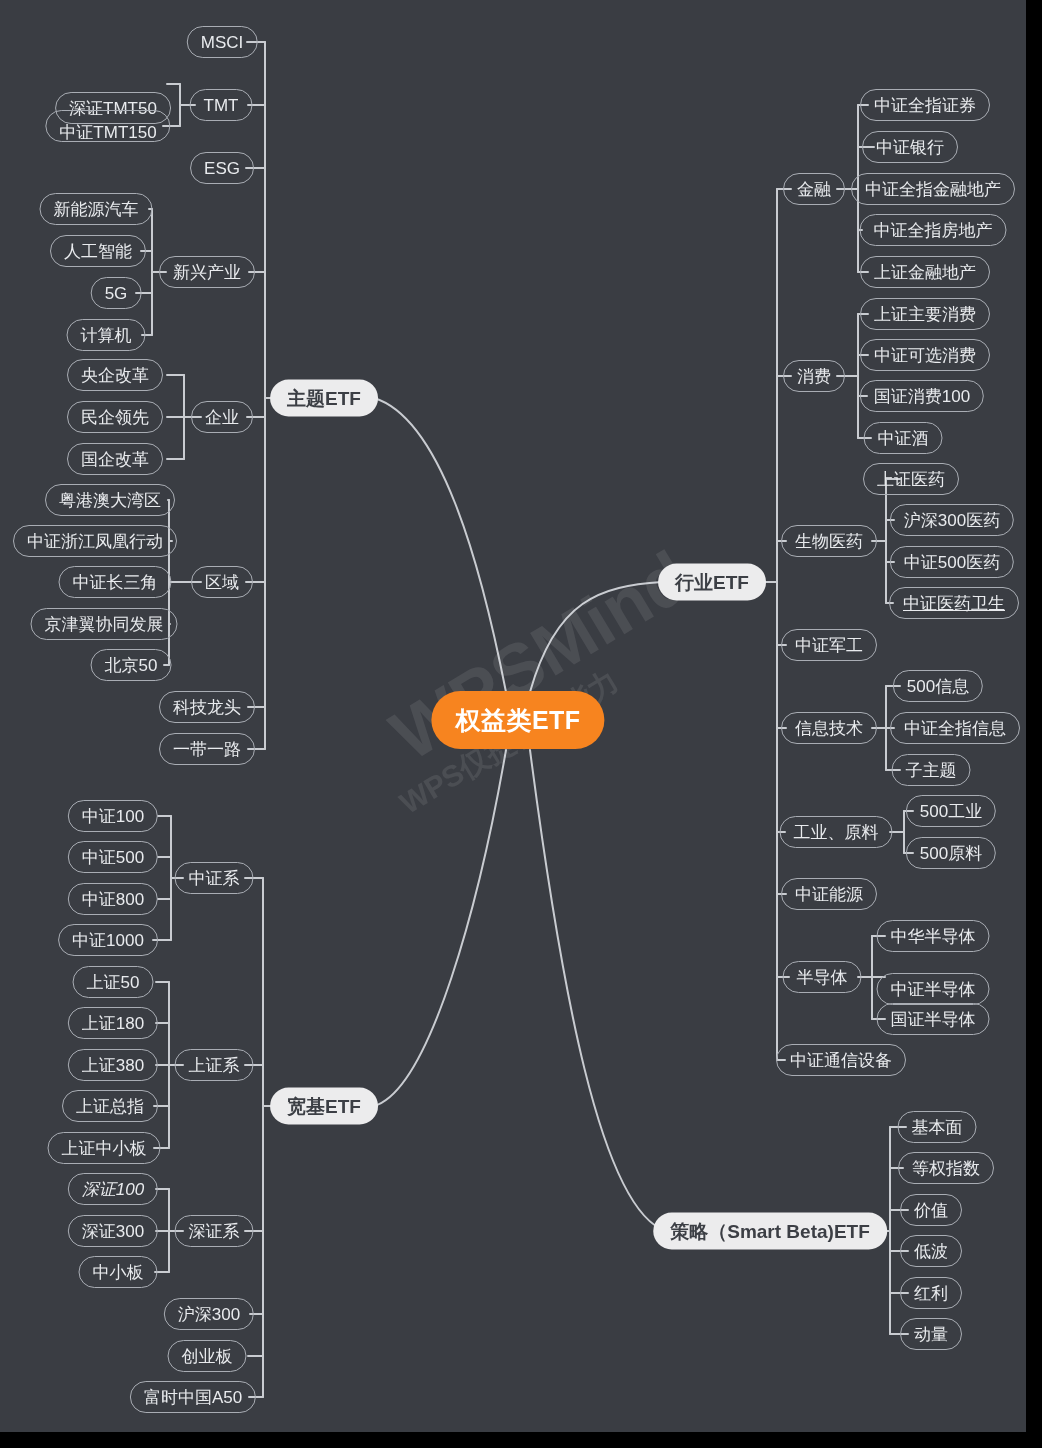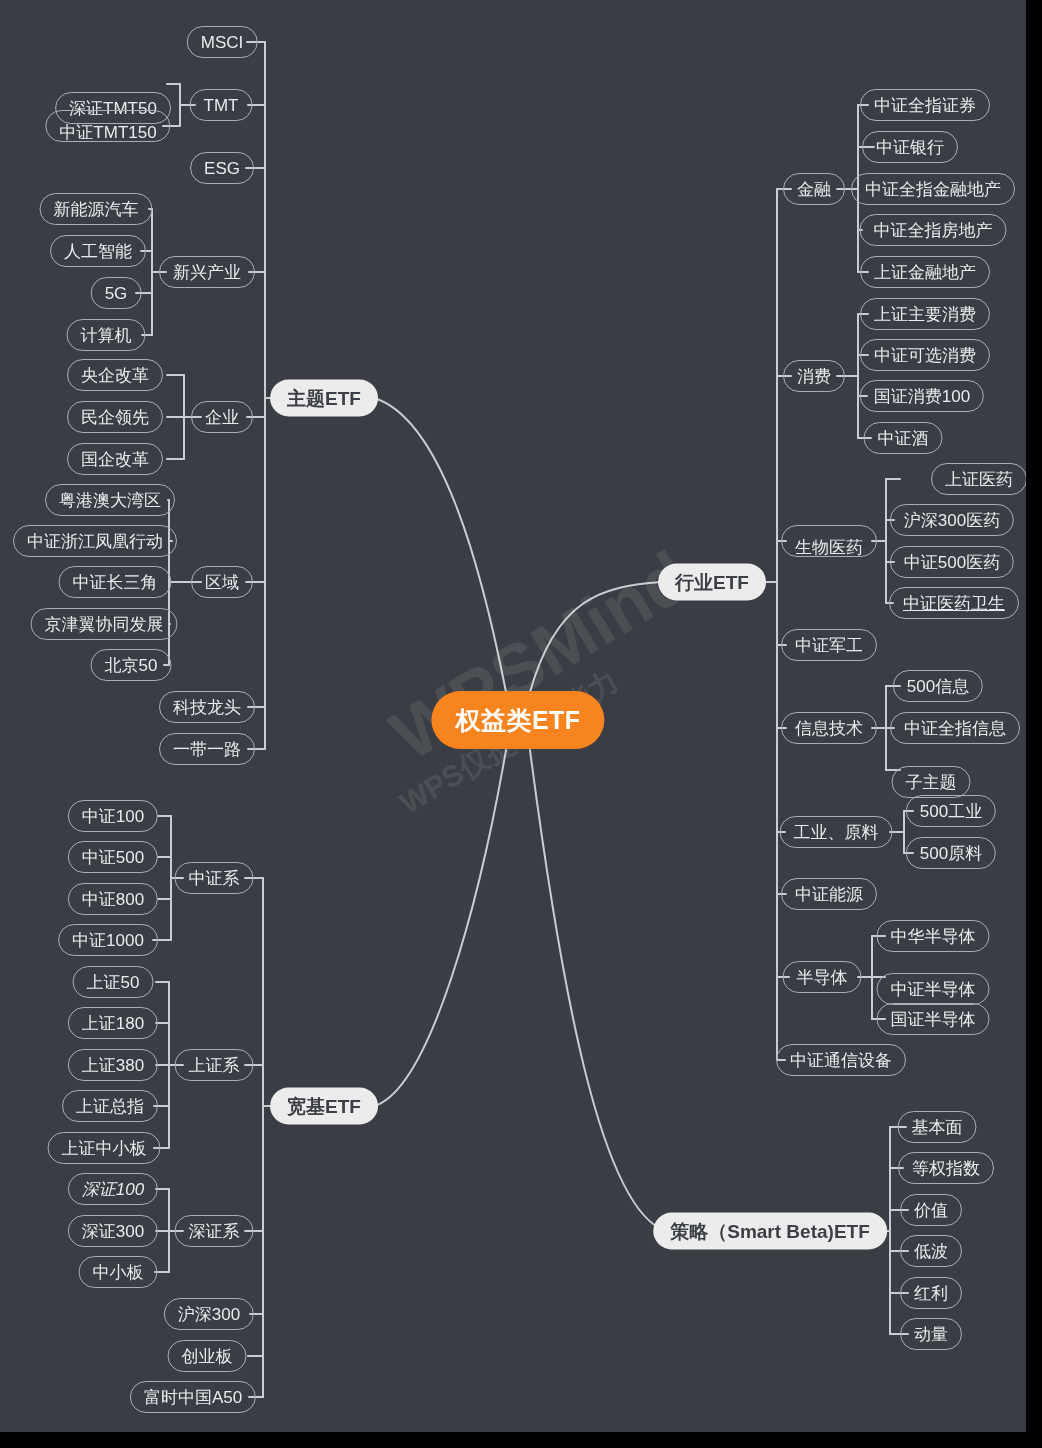--- a/index.html
+++ b/index.html
@@ -322,45 +322,45 @@
       </div>
       <div class="node n-leaf" style="left: 922px; top: 396px;">
         <span>国证消费100</span>
       </div>
       <div class="node n-leaf" style="left: 903px; top: 438px;">
         <span>中证酒</span>
       </div>
       <div class="node n-leaf" style="left: 814px; top: 376px;">
         <span>消费</span>
       </div>
-      <div class="node n-leaf" style="left: 979px; top: 479px; text-align: right;">
+      <div class="node n-leaf" style="left: 911px; top: 479px; text-align: right;">
         <span>上证医药</span>
       </div>
       <div class="node n-leaf" style="left: 952px; top: 520px;">
         <span>沪深300医药</span>
       </div>
       <div class="node n-leaf" style="left: 952px; top: 562px;">
         <span>中证500医药</span>
       </div>
       <div class="node n-leaf" style="left: 954px; top: 603px; text-decoration: underline;">
         <span>中证医药卫生</span>
       </div>
-      <div class="node n-leaf" style="left: 829px; top: 541px; align-items: flex-end;">
+      <div class="node n-leaf" style="left: 829px; top: 541px;">
         <span>生物医药</span>
       </div>
       <div class="node n-leaf" style="left: 829px; top: 645px;">
         <span>中证军工</span>
       </div>
       <div class="node n-leaf" style="left: 938px; top: 686px;">
         <span>500信息</span>
       </div>
       <div class="node n-leaf" style="left: 955px; top: 728px;">
         <span>中证全指信息</span>
       </div>
-      <div class="node n-leaf" style="left: 931px; top: 770px; margin-top: 12px;">
+      <div class="node n-leaf" style="left: 931px; top: 770px;">
         <span>子主题</span>
       </div>
       <div class="node n-leaf" style="left: 829px; top: 728px;">
         <span>信息技术</span>
       </div>
       <div class="node n-leaf" style="left: 951px; top: 811px;">
         <span>500工业</span>
       </div>
       <div class="node n-leaf" style="left: 951px; top: 853px;">
         <span>500原料</span>

